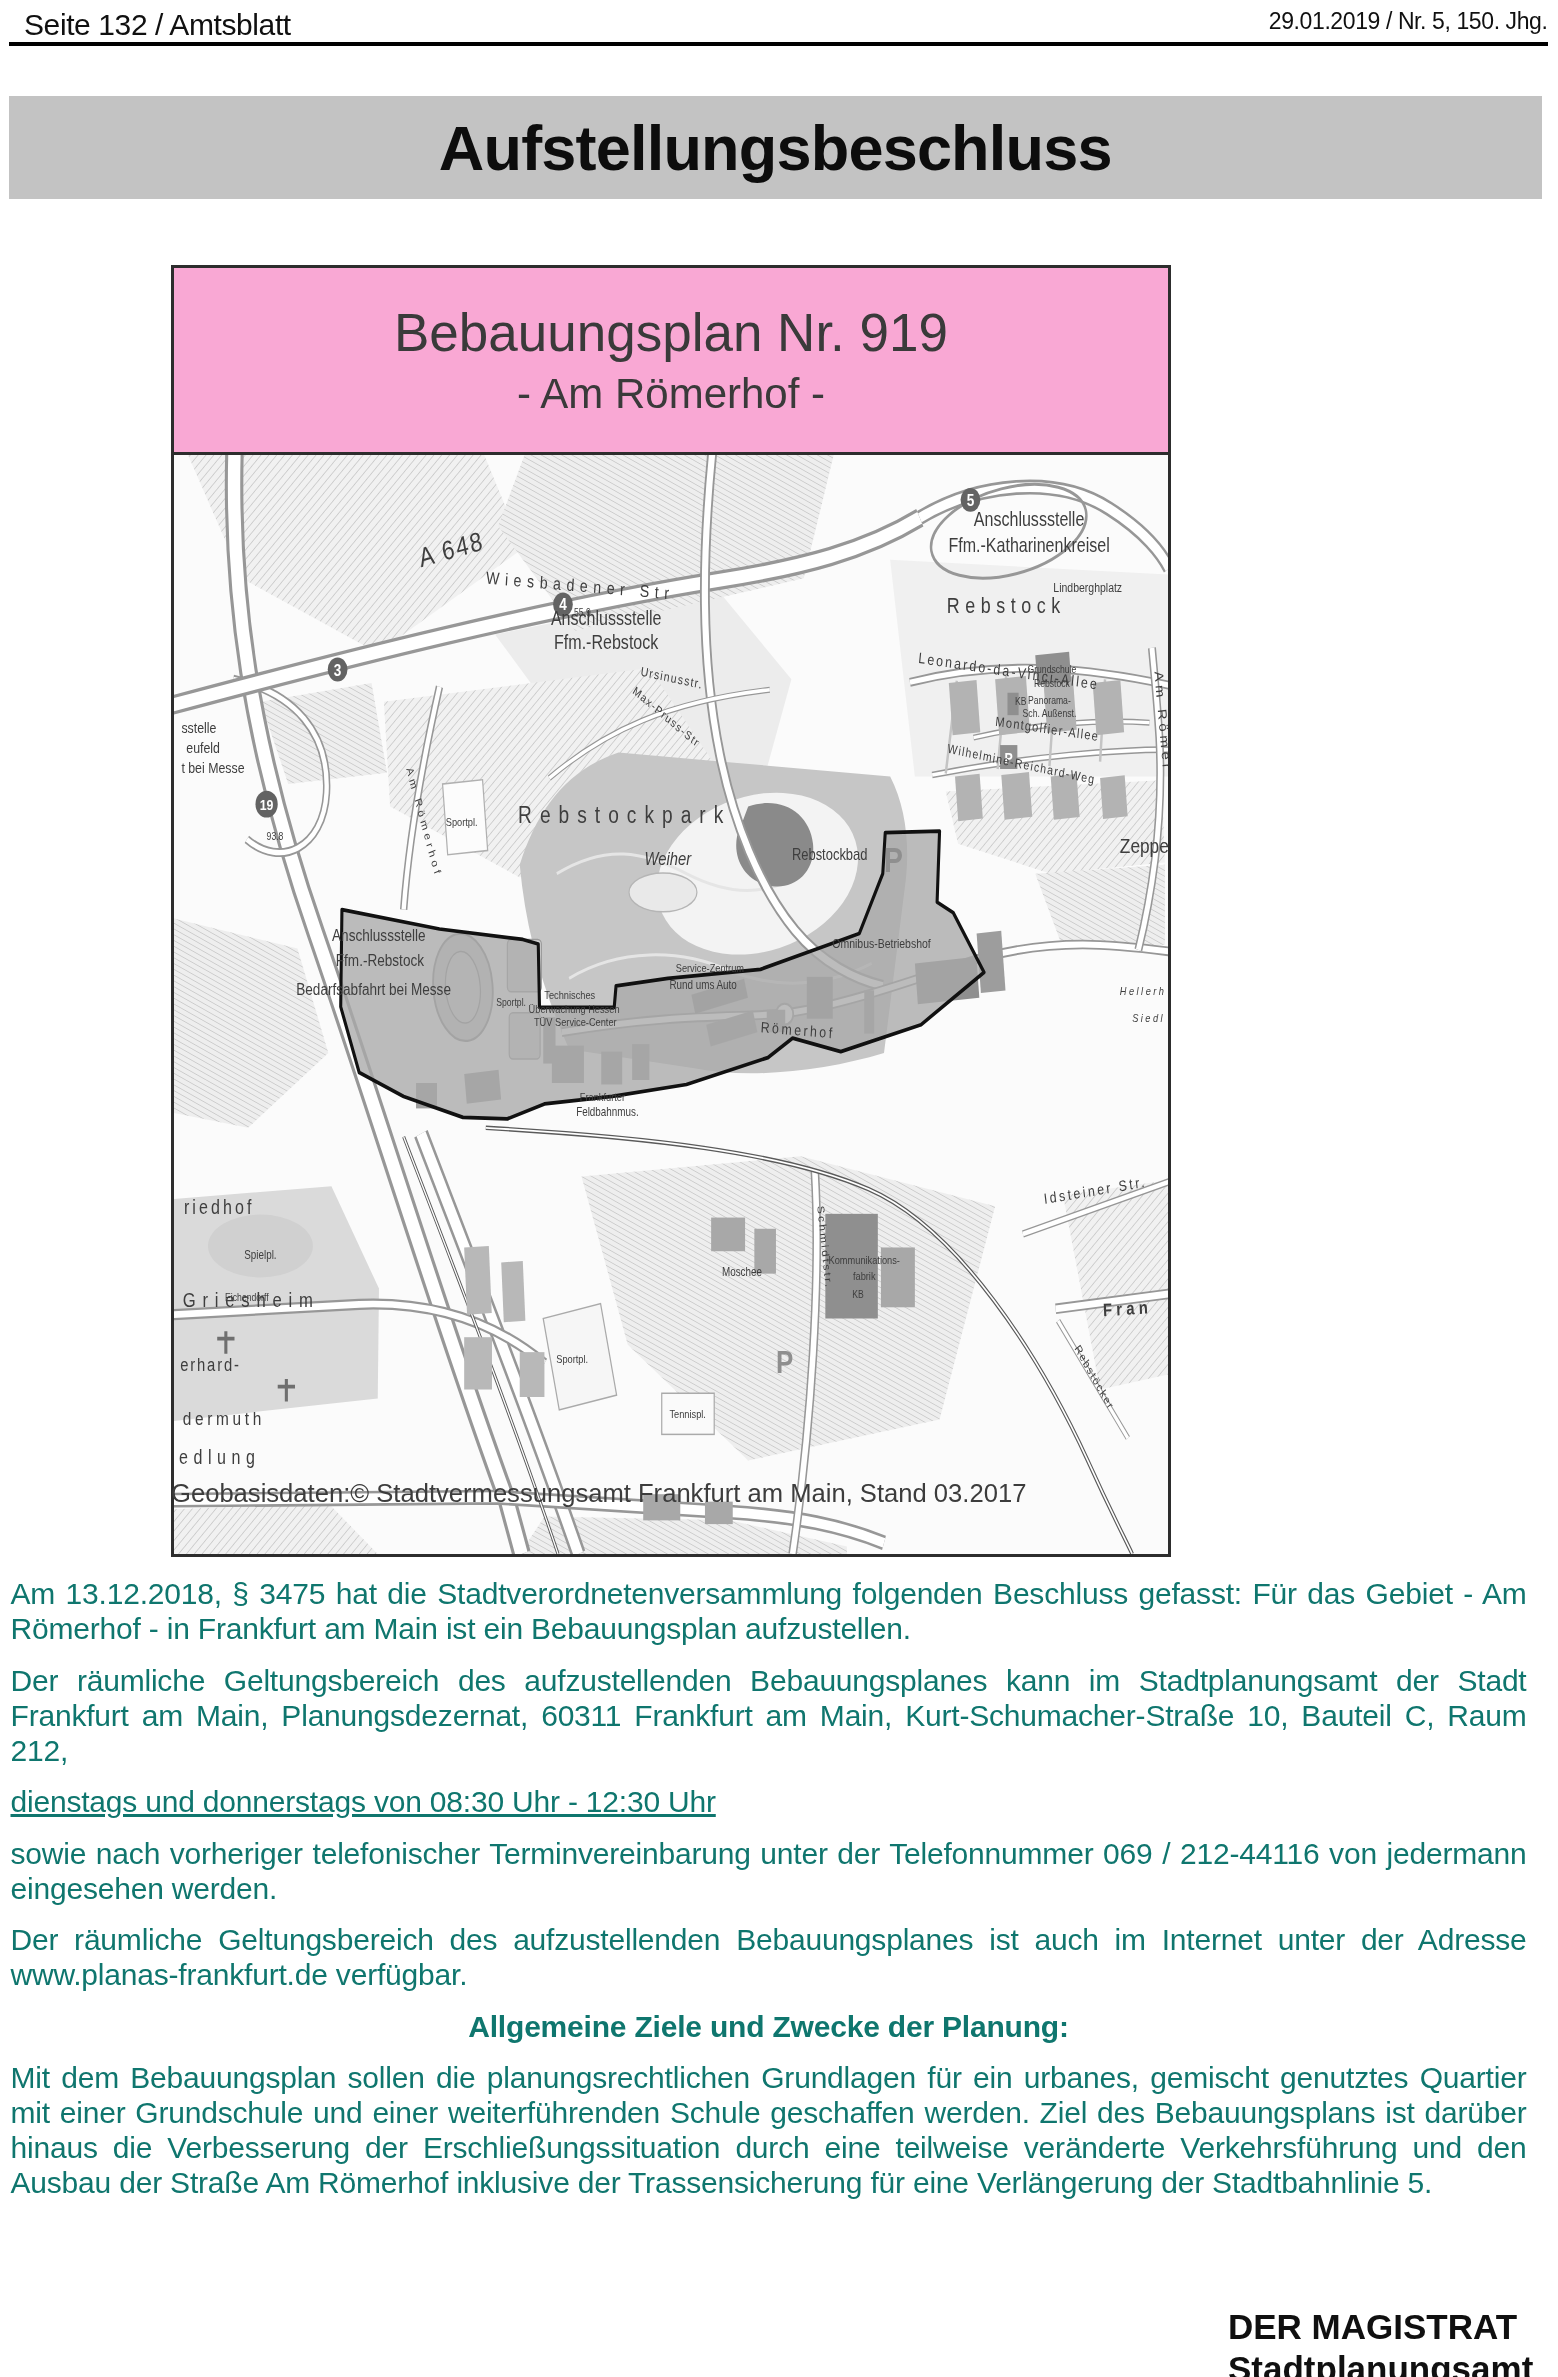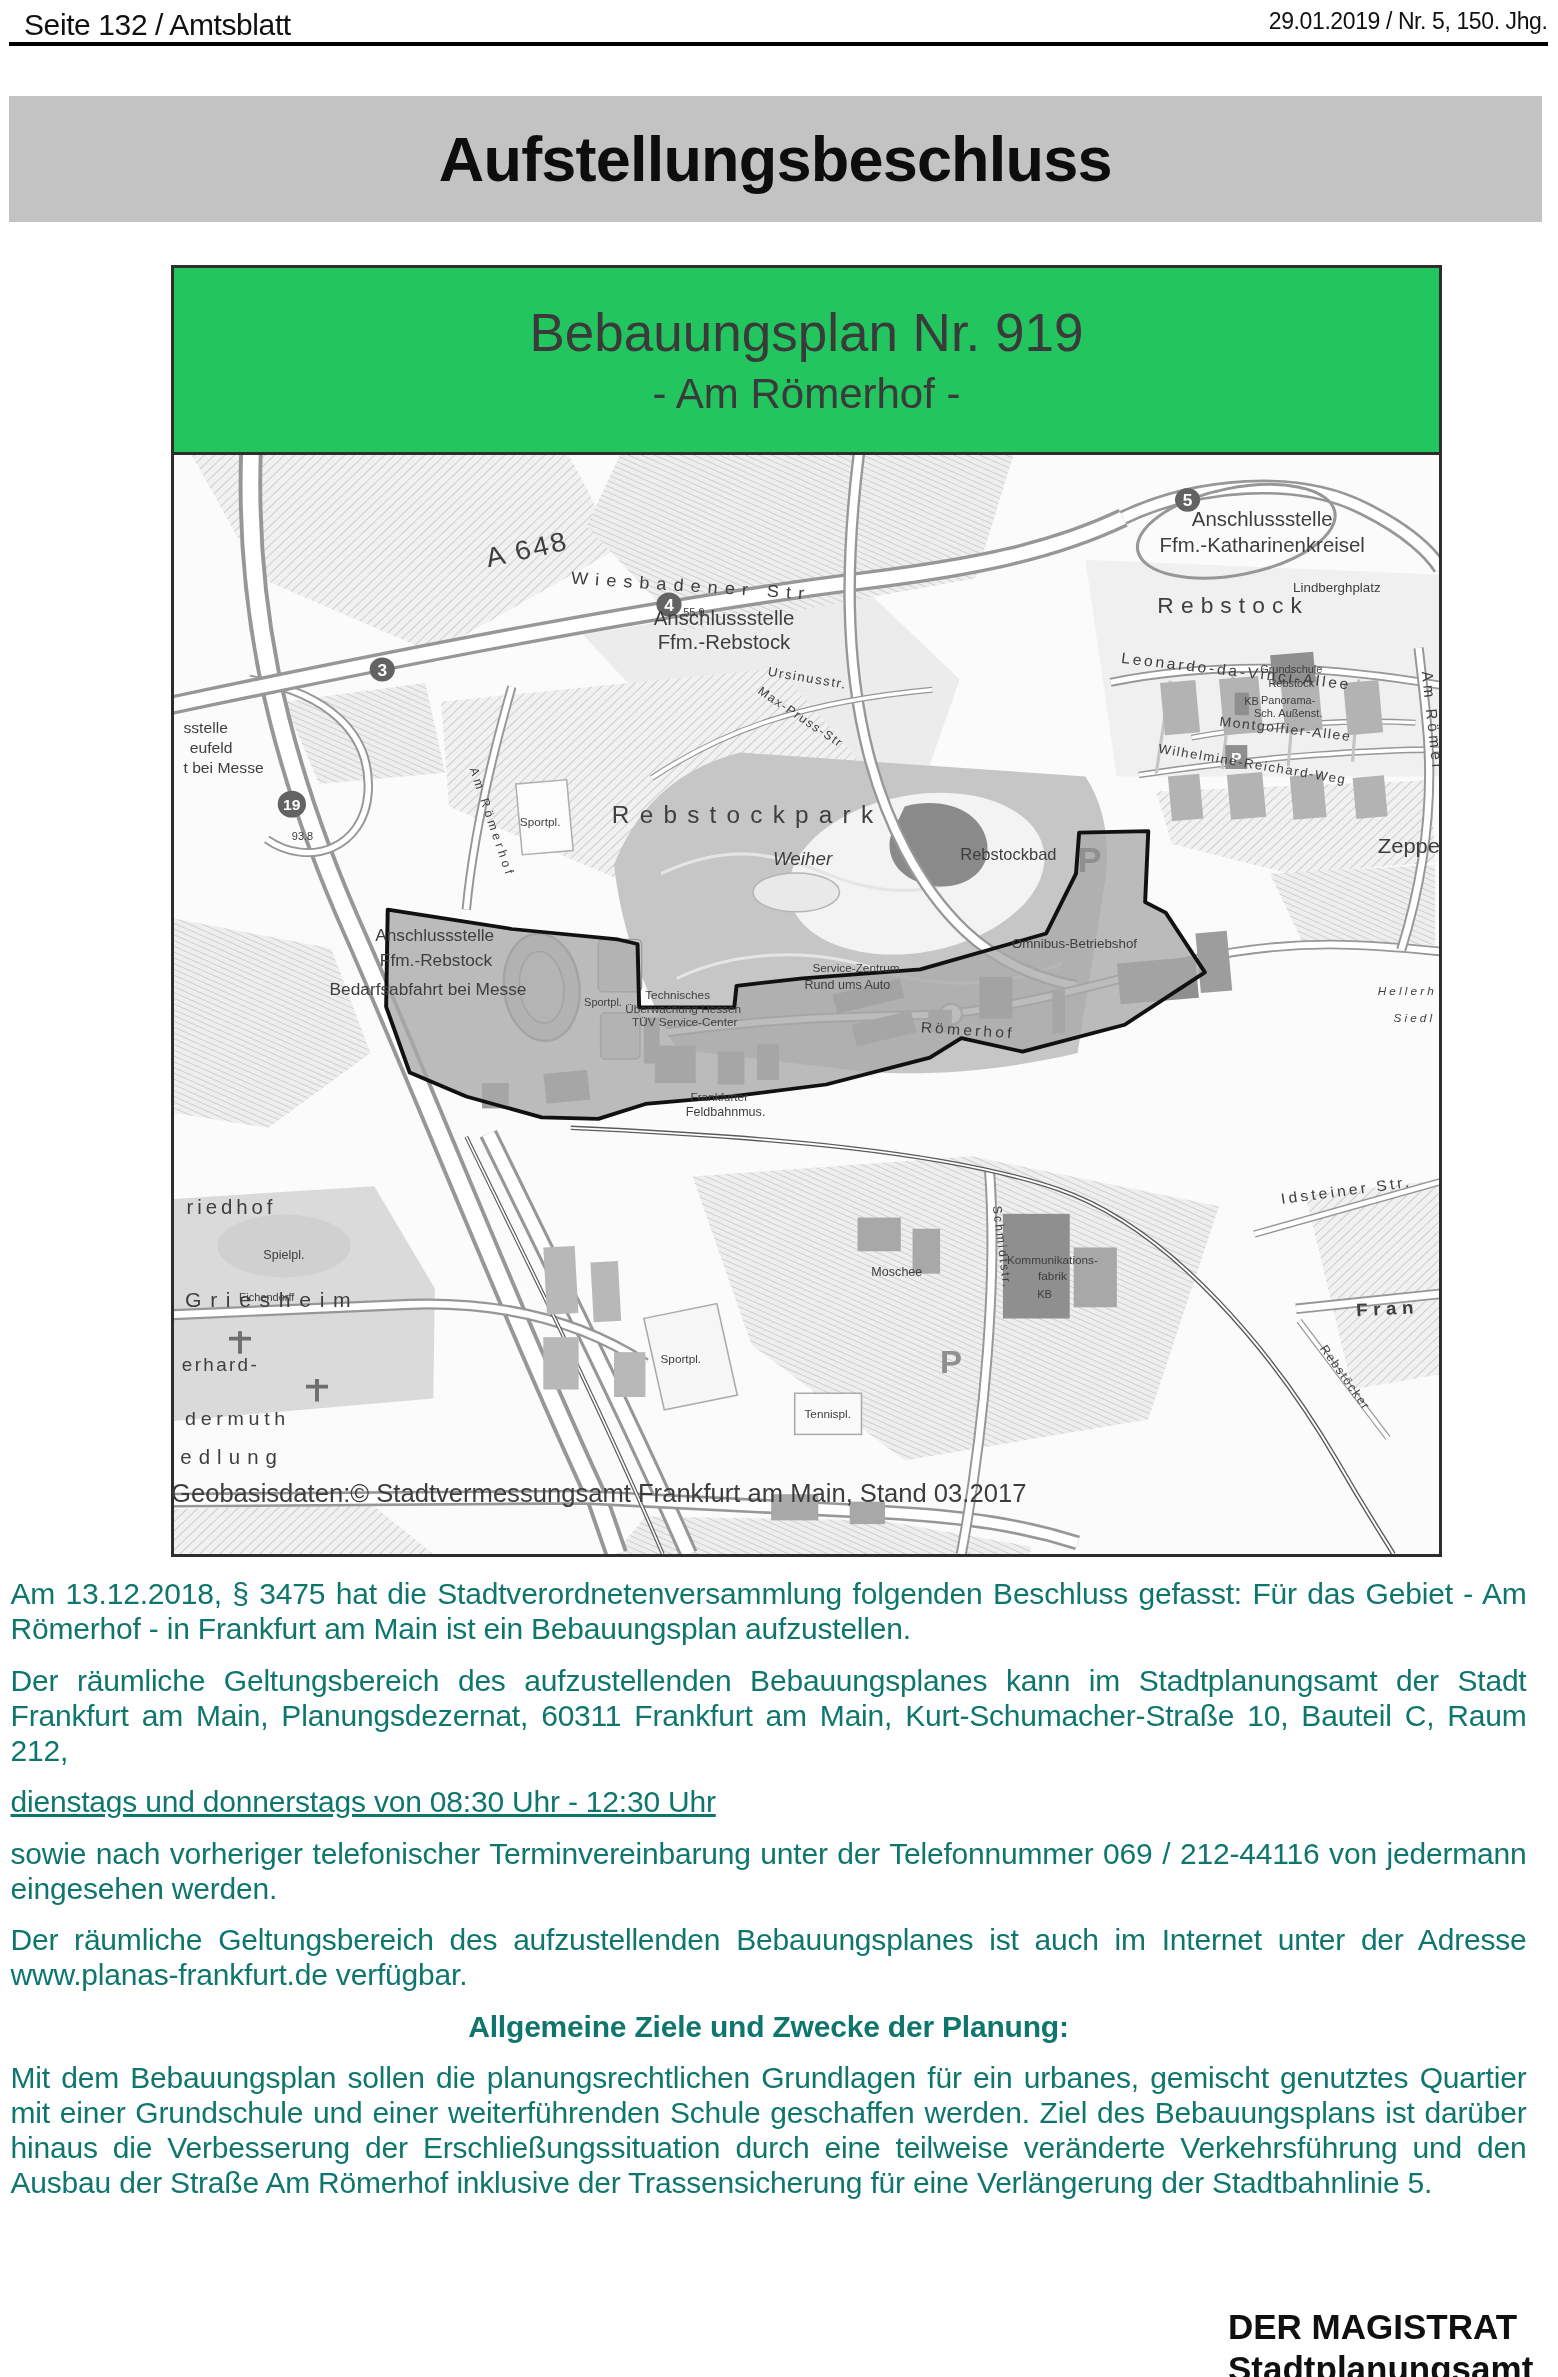--- a/index.html
+++ b/index.html
@@ -1,22 +1,22 @@
 <!DOCTYPE html>
 <html style="font-size:12px"><head>
 <meta charset="utf-8">
 <style>
   html,body{margin:0;padding:0;background:#ffffff;}
   body{width:1558px;height:2377px;position:relative;font-family:"Liberation Sans",sans-serif;color:#101010;overflow:hidden;}
   .hdr-left{position:absolute;left:24px;top:7.5px;font-size:30px;letter-spacing:-0.4px;}
   .hdr-right{position:absolute;right:10.5px;top:7.5px;font-size:23px;letter-spacing:-0.4px;}
   .hdr-rule{position:absolute;left:9px;right:10.5px;top:42px;height:3.8px;background:#000;}
-  .banner{position:absolute;left:9px;right:16.5px;top:96px;height:126px;background:#c3c3c3;display:flex;align-items:center;justify-content:center;}
+  .banner{position:absolute;left:9px;right:16.5px;top:96px;height:103px;background:#c3c3c3;display:flex;align-items:center;justify-content:center;}
   .banner-title{font-size:63px;font-weight:bold;letter-spacing:-0.8px;color:#0d0d0d;}
-  .map-fig{position:absolute;left:171px;top:265px;width:1271px;height:1292px;border:3px solid #2d2d2d;box-sizing:border-box;background:#22c55e;}
+  .map-fig{position:absolute;left:171px;top:265px;width:1000px;height:1292px;border:3px solid #2d2d2d;box-sizing:border-box;background:#f9a8d4;}
   .map-title{height:184px;border-bottom:3px solid #2d2d2d;display:flex;flex-direction:column;align-items:center;justify-content:center;color:#3a3a3a;}
   .mt1{font-size:53px;}
   .mt2{font-size:42px;margin-top:7px;}
   .map-canvas{position:absolute;left:0;right:0;top:187px;bottom:0;}
   .map-canvas svg{width:100%;height:100%;display:block;}
   .caption{position:absolute;left:171px;top:1479px;font-size:25.6px;color:#3c3c3c;}
   .bodytext{position:absolute;left:10.5px;top:1576px;width:1516px;font-size:30px;line-height:35px;letter-spacing:-0.2px;color:#0f766e;}
   .bodytext p{margin:0 0 16.5px 0;text-align:justify;}
   .bodytext p.short{text-align:left;text-decoration:underline;}
   .bodytext h2{font-size:30px;line-height:35px;margin:0 0 16.5px 0;text-align:center;}

